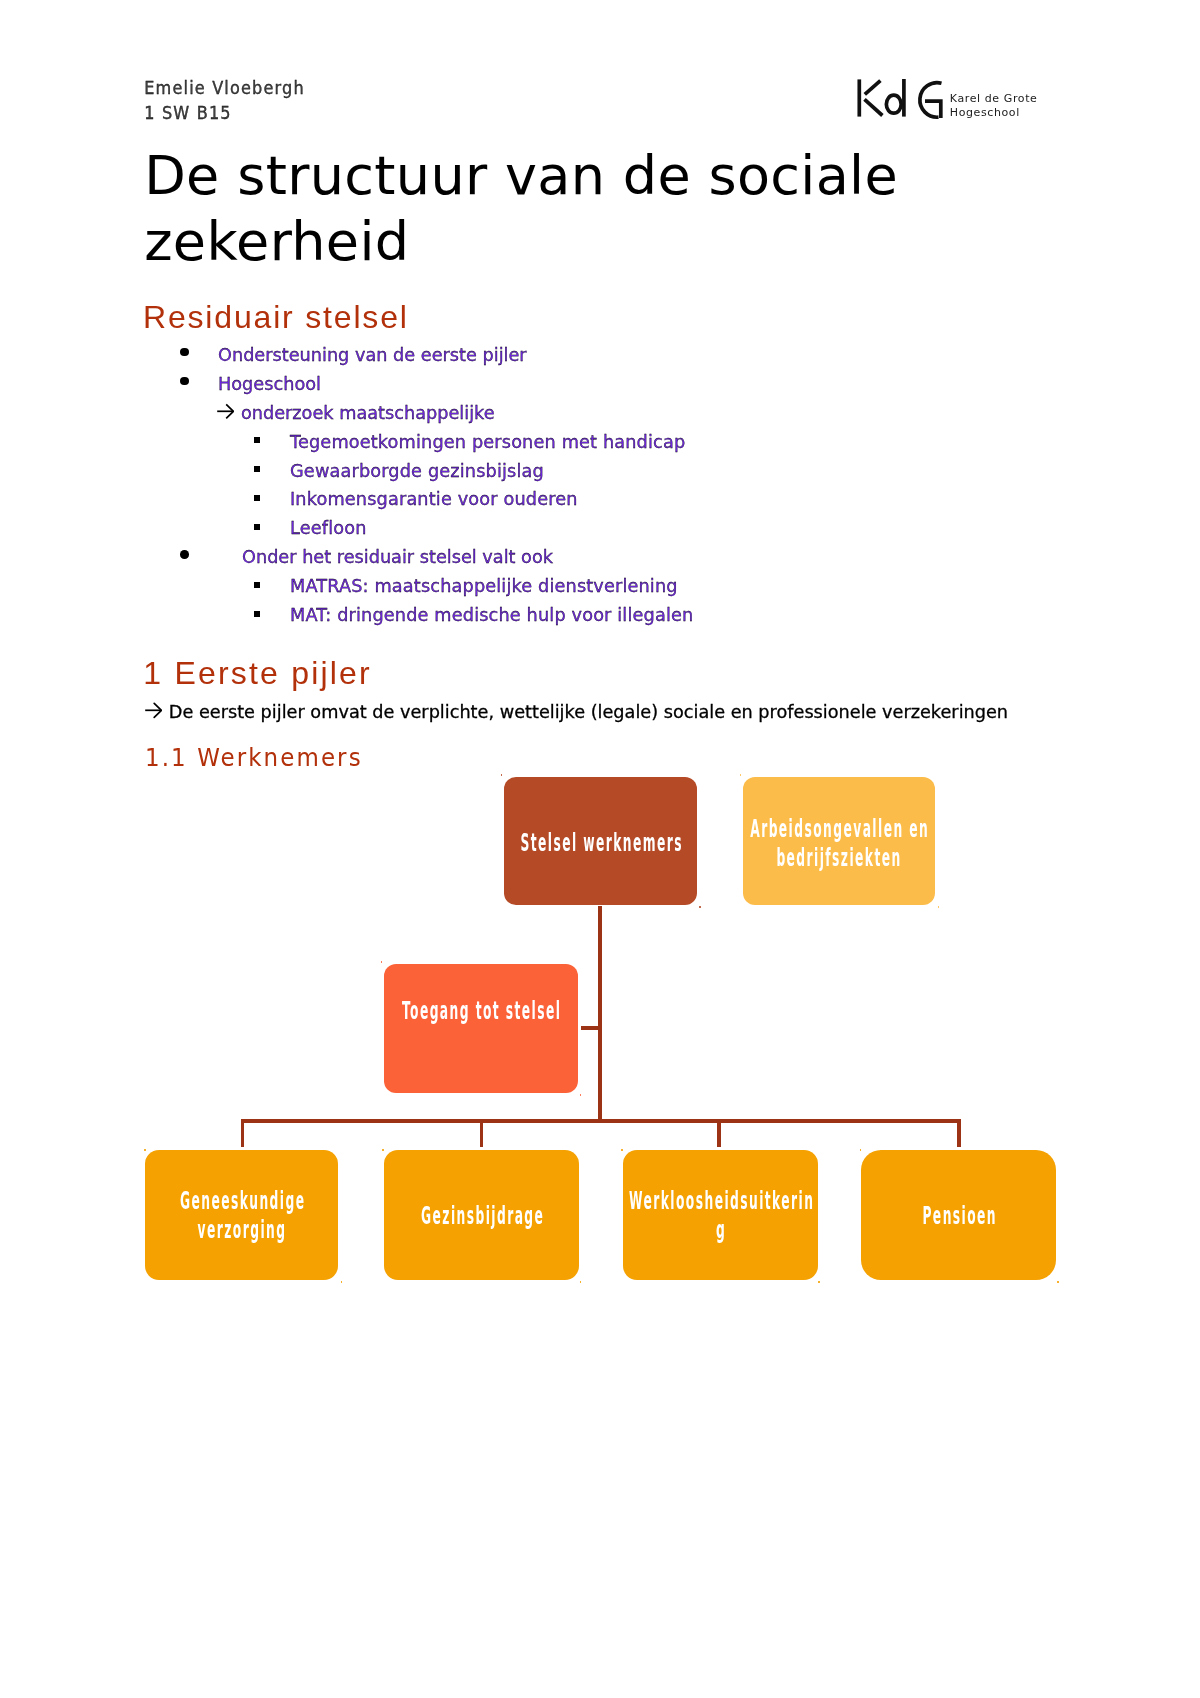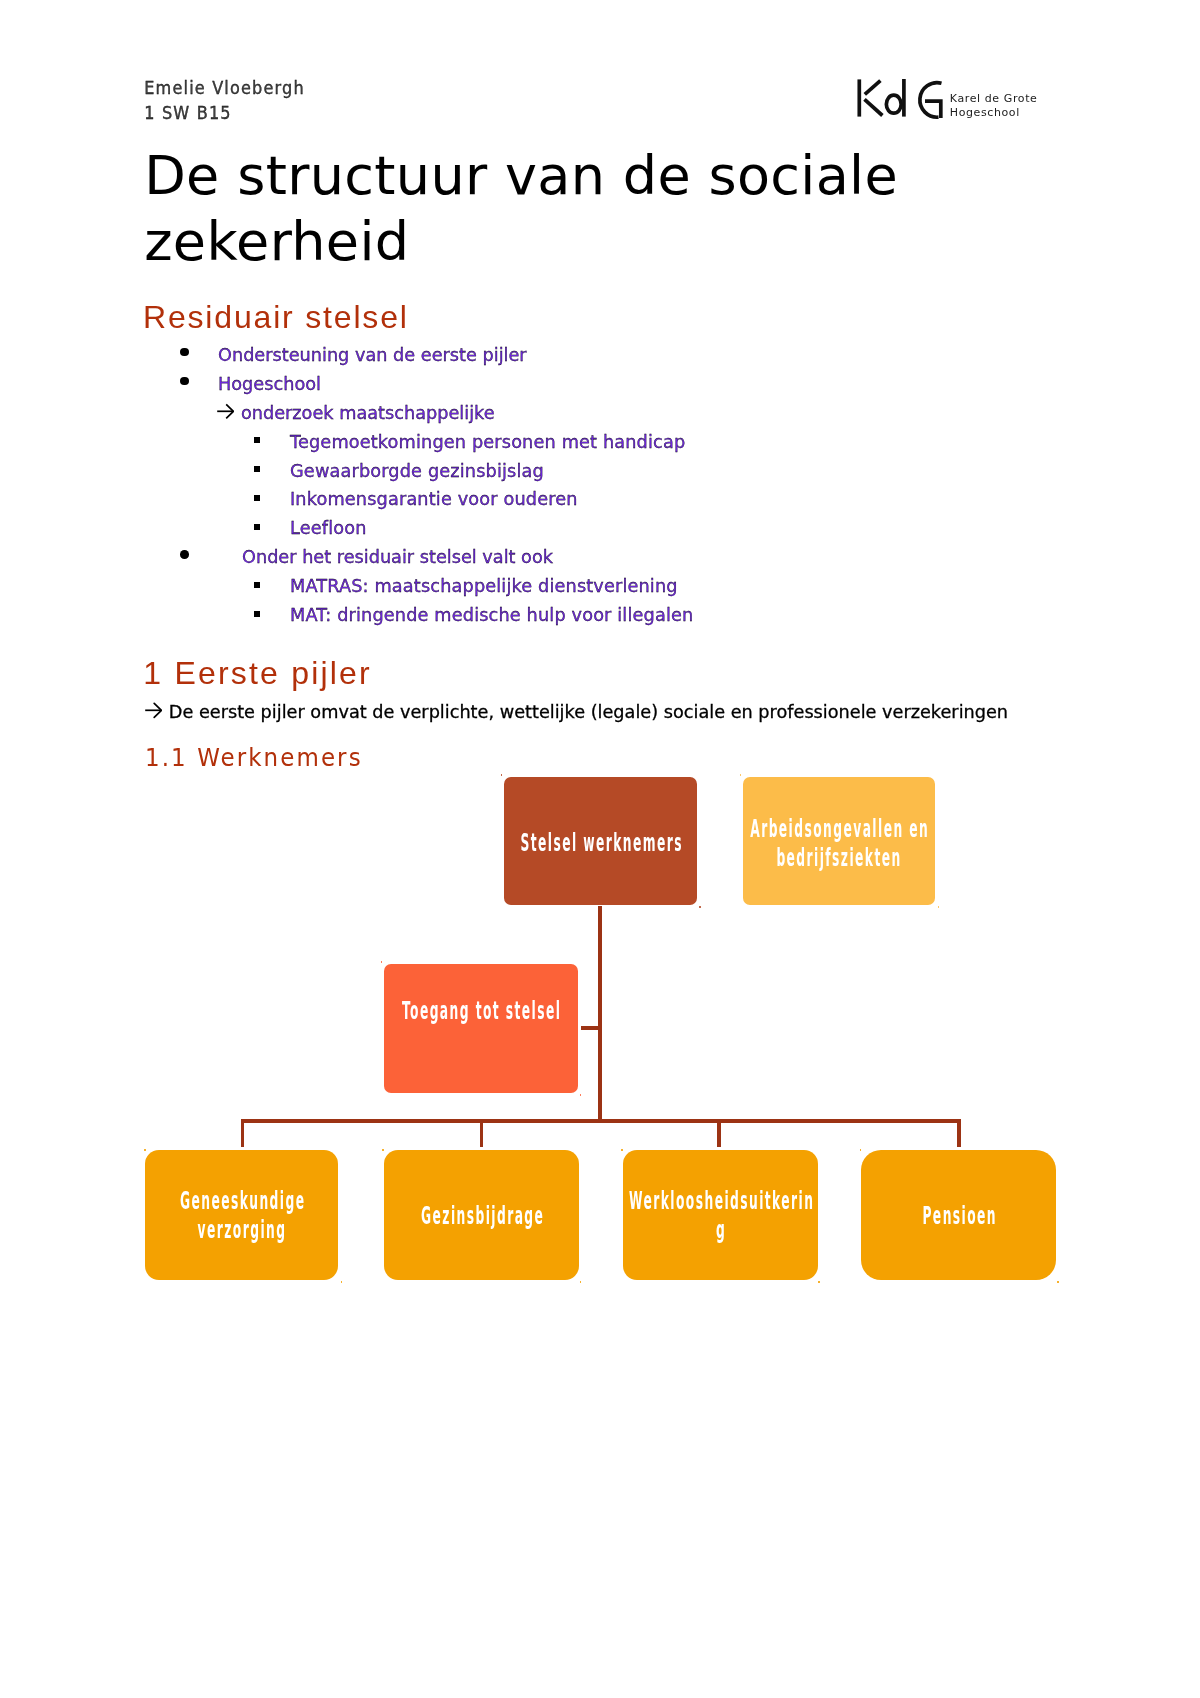--- a/index.html
+++ b/index.html
@@ -25,21 +25,21 @@
   
   .body{position:absolute;font-size:17.7px;line-height:28px;color:#000;white-space:nowrap;-webkit-text-stroke:0.3px #000;}
   .li{position:absolute;font-size:17.7px;line-height:28px;color:#6d28d9;white-space:nowrap;-webkit-text-stroke:0.3px #000;}
   .bullet-dot{position:absolute;width:8.6px;height:8.6px;border-radius:50%;background:#000;}
   .li.lv3{letter-spacing:0.15px;}
   .bullet-sq{position:absolute;width:6.4px;height:6.4px;background:#000;}
 
   
   .arrowglyph{position:absolute;}
   .diagram{position:absolute;left:0;top:0;width:1200px;height:1698px;}
-  .node{position:absolute;border-radius:7px;display:flex;align-items:center;justify-content:center;
+  .node{position:absolute;border-radius:12px;display:flex;align-items:center;justify-content:center;
         color:#fff;text-align:center;font-family:"DejaVu Sans Condensed","DejaVu Sans",sans-serif;
         font-weight:700;}
   .node{overflow:hidden;}
   .node .nt{display:block;font-size:24.4px;line-height:29px;transform:scaleX(0.56);
             flex:0 0 auto;width:334px;overflow-wrap:anywhere;letter-spacing:2.54px;text-indent:2.54px;}
   .conn{position:absolute;background:#9C3314;}
   .cdot{position:absolute;width:1.7px;height:1.7px;opacity:.82;}
 </style>
 </head>
 <body>

